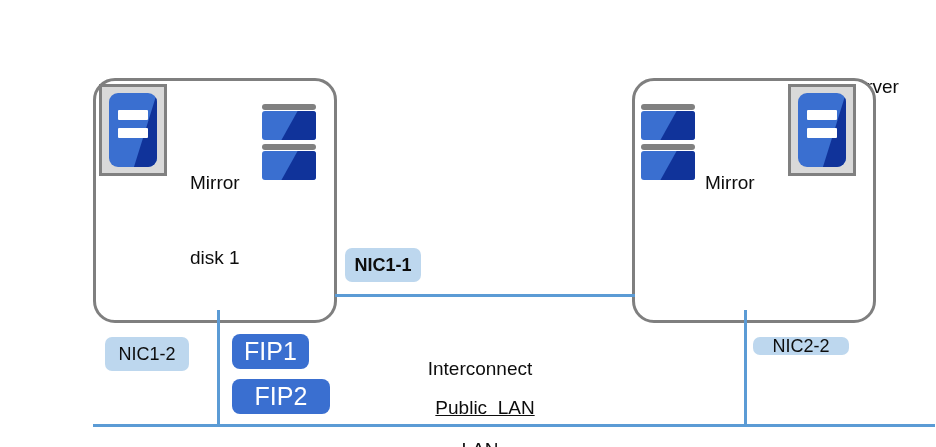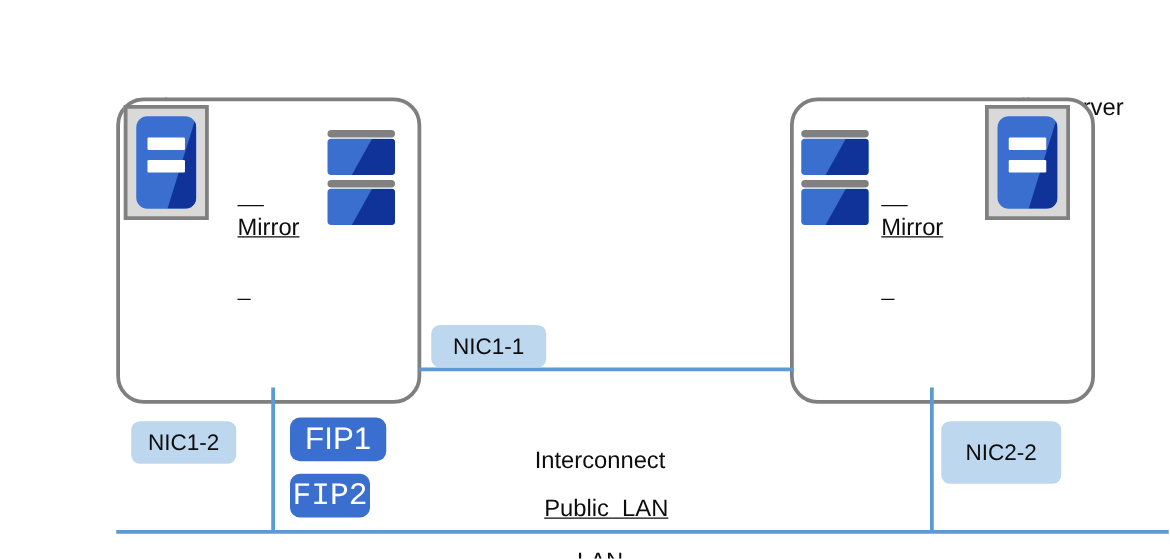--- a/index.html
+++ b/index.html
@@ -29,21 +29,20 @@
     text-align: center;
   }
   .caption .l1, .caption .l2 { display: block; }
 
   .inline-label {
     position: absolute;
     font-size: 19px;
     line-height: 25px;
     color: #0d0d0d;
     white-space: pre;
-    text-decoration: underline;
   }
   .inline-label .l1, .inline-label .l2 { display: block; }
 
   .lan-label {
     position: absolute;
     font-size: 19px;
     line-height: 27px;
     color: #0d0d0d;
     text-align: center;
     white-space: pre;
@@ -187,20 +186,21 @@
   <div class="srv-icon" style="left:99px; top:84px; width:68px; height:92px;">
     <div class="body">
       <div class="shade"></div>
       <div class="bar b1"></div>
       <div class="bar b2"></div>
     </div>
   </div>
 
   <div class="inline-label" style="left:190px; top:120px; width:75px;">
     <span class="l1">Mirror</span>
+    <span class="l2">disk 1</span>
   </div>
 
   <div class="disk" style="left:262px; top:104px; width:54px;">
     <div class="unit">
       <div class="cap"></div>
       <div class="plate">
         <div class="shade"></div>
       </div>
     </div>
     <div class="gap"></div>
@@ -237,37 +237,37 @@
   <div class="srv-icon" style="left:788px; top:84px; width:68px; height:92px;">
     <div class="body">
       <div class="shade"></div>
       <div class="bar b1"></div>
       <div class="bar b2"></div>
     </div>
   </div>
 
   <div class="line-h" style="left:335px; top:294px; width:300px;"></div>
 
-  <div class="nic" style="left:345px; top:260px; width:92px; height:34px;">NIC1-1</div>
+  <div class="nic" style="left:345px; top:248px; width:76px; height:34px;font-weight:bold;">NIC1-1</div>
 
 
   <div class="lan-label" style="left:390px; top:301px; width:180px;">
     <span class="l1">Interconnect</span>
     <span class="l2">LAN</span>
   </div>
 
   <div class="line-h" style="left:93px; top:424px; width:842px;"></div>
 
   <div class="line-v" style="left:217px; top:310px; height:116px;"></div>
 
   <div class="line-v" style="left:744px; top:310px; height:116px;"></div>
 
   <div class="nic" style="left:105px; top:337px; width:84px; height:34px;">NIC1-2</div>
 
-  <div class="nic" style="left:753px; top:337px; width:96px; height:50px;">NIC2-2</div>
+  <div class="nic" style="left:753px; top:337px; width:96px; height:18px;">NIC2-2</div>
 
   <div class="fip" style="left:232px; top:334px; width:77px; height:35px;">FIP1</div>
 
-  <div class="fip" style="left:232px; top:379px; width:64px; height:35px;font-family:Liberation Mono, monospace;">FIP2</div>
+  <div class="fip" style="left:232px; top:379px; width:98px; height:35px;">FIP2</div>
 
   <div class="lan-label" style="left:395px; top:394px; width:180px;text-decoration:underline;">Public  LAN</div>
 
 </div>
 
 </body></html>

